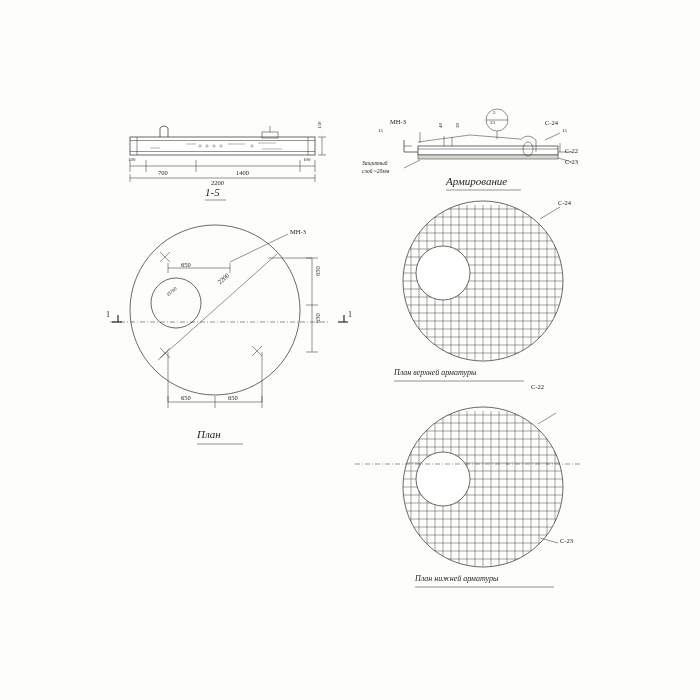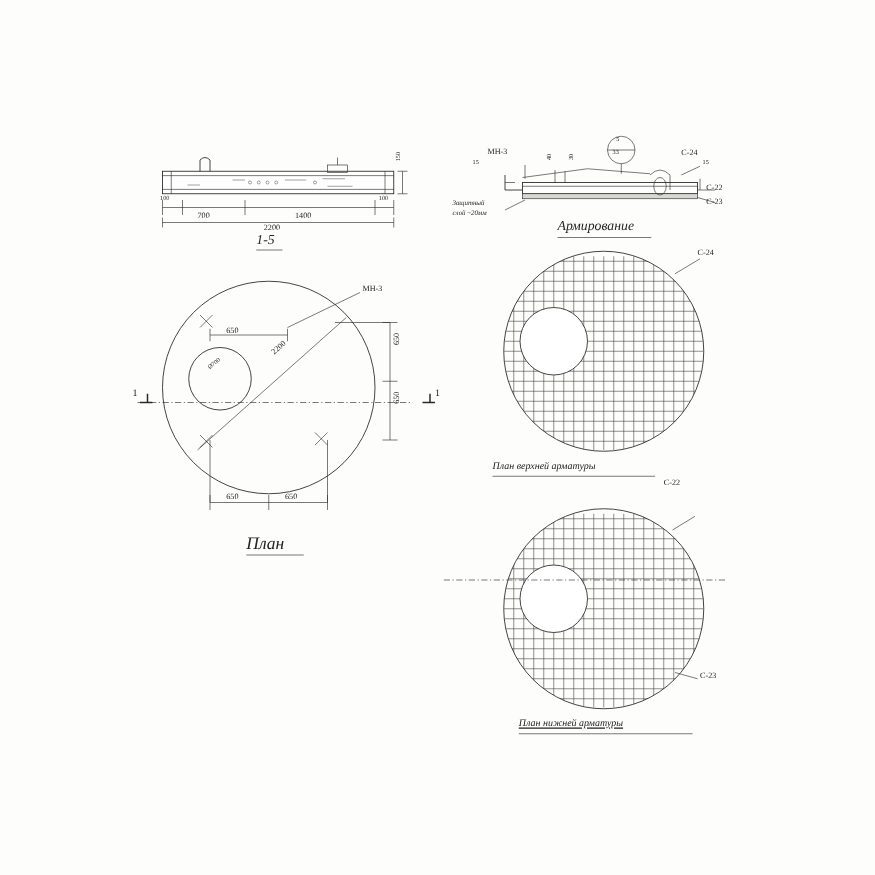--- a/index.html
+++ b/index.html
@@ -22,21 +22,21 @@
     font-style: italic;
     white-space: nowrap;
     color: #23231f;
   }
   .lbl.up { font-style: normal; }
   .tiny { font-size: 5.5px; }
   .xtiny { font-size: 5px; }
   .sm { font-size: 6.5px; }
   .md { font-size: 8px; }
   .lg { font-size: 11px; }
-  .xl { font-size: 14px; }
+  .xl { font-size: 11px; }
   svg { position: absolute; left: 0; top: 0; }
   .ln { stroke: #2a2a28; fill: none; }
   .thin { stroke-width: 0.7; }
   .hair { stroke-width: 0.5; }
   .thick { stroke-width: 1.2; }
   .dash { stroke-dasharray: 5 2 1 2; stroke-width: 0.5; }
   .fillgray { fill: #d8d8d2; }
   .fillwhite { fill: #ffffff; }
   .grid { stroke: #3a3a36; stroke-width: 0.45; fill: none; }
   .hatch { stroke: #43433e; stroke-width: 0.4; }
@@ -316,15 +316,15 @@
   <div class="lbl sm up" style="left:565px; top:158px;">С-23</div>
   <div class="lbl tiny" style="left:362px; top:160px;">Защитный</div>
   <div class="lbl tiny" style="left:362px; top:168px;">слой ~20мм</div>
   <div class="lbl lg" style="left:446px; top:175px;">Армирование</div>
 
   <div class="lbl sm up" style="left:558px; top:199px;">С-24</div>
   <div class="lbl md" style="left:394px; top:368px;text-align:center;">План верхней арматуры</div>
 
   <div class="lbl sm up" style="left:531px; top:383px;">С-22</div>
   <div class="lbl sm up" style="left:560px; top:537px;">С-23</div>
-  <div class="lbl md" style="left:415px; top:574px;text-decoration:underline;">План нижней арматуры</div>
+  <div class="lbl md" style="left:415px; top:574px;">План нижней арматуры</div>
 
 </div>
 
 </body></html>

